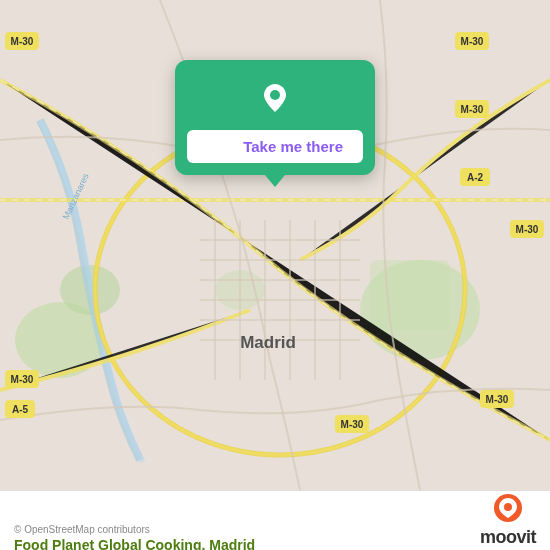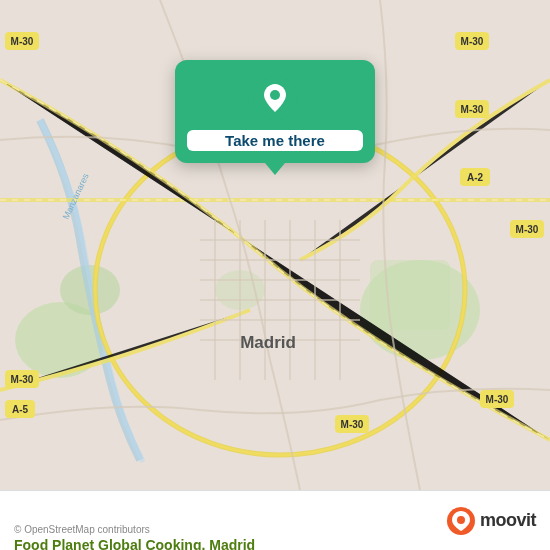--- a/index.html
+++ b/index.html
@@ -43,29 +43,29 @@
     }
 
     #popup-pin-icon {
       width: 44px;
       height: 44px;
       margin-bottom: 10px;
     }
 
     #popup-button {
       background: white;
-      color: #0c4a6e;
+      color: #8b5cf6;
       border: none;
       border-radius: 6px;
-      padding: 2px 20px;
+      padding: 8px 20px;
       font-size: 15px;
       font-weight: 600;
       cursor: pointer;
       width: 100%;
-      text-align: center;
+      text-align: right;
     }
 
     
     #popup-card::after {
       content: '';
       position: absolute;
       bottom: -12px;
       left: 50%;
       transform: translateX(-50%);
       border-left: 10px solid transparent;
@@ -100,20 +100,21 @@
       font-size: 14px;
       font-weight: 600;
       color: #4d7c0f;
       margin-top: 2px;
     }
 
     #moovit-logo {
       display: flex;
       align-items: center;
       gap: 5px;
+      flex-direction: column;
     }
 
     #moovit-pin {
       width: 28px;
       height: 28px;
     }
 
     #moovit-text {
       font-size: 18px;
       font-weight: 700;

